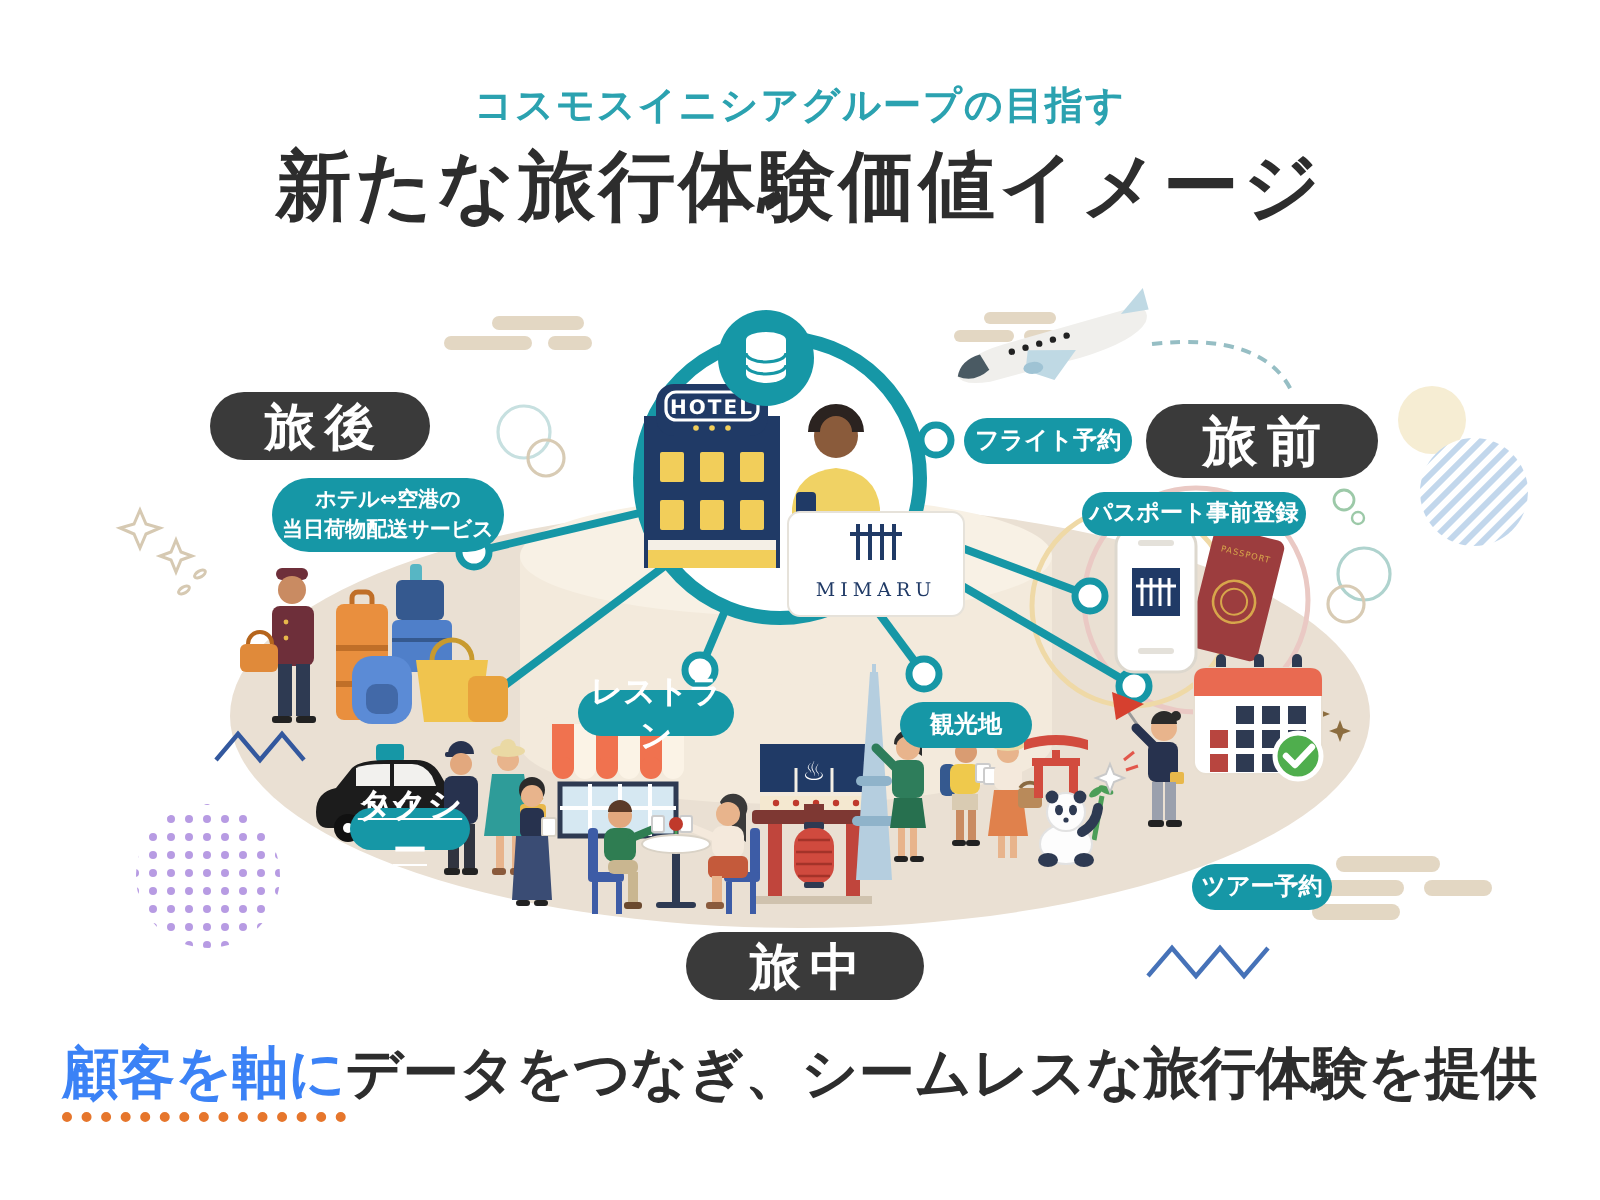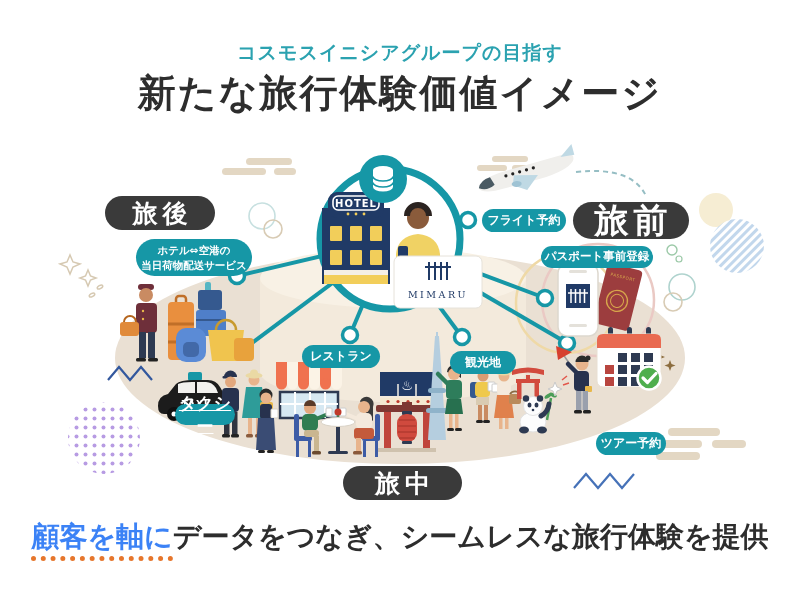--- a/index.html
+++ b/index.html
@@ -489,29 +489,29 @@
       <g>
         <path d="M75 32 v17 a10 4.5 0 0 0 20 0 v-17" fill="#fff"></path>
         <ellipse cx="85" cy="32" rx="10" ry="4" fill="#fff"></ellipse>
         <path d="M75 38.5 a10 4.5 0 0 0 20 0" stroke="#1697A6" stroke-width="1.6" fill="none"></path>
         <path d="M75 44.5 a10 4.5 0 0 0 20 0" stroke="#1697A6" stroke-width="1.6" fill="none"></path>
       </g>
     </svg>
   </div>
 
   <div class="phase" style="left:105px;top:196px;width:105px;height:34px;font-size:25px;">旅後</div>
-  <div class="phase" style="left:573px;top:202px;width:111px;height:37px;font-size:34px;">旅前</div>
+  <div class="phase" style="left:573px;top:202px;width:111px;height:37px;font-size:27px;">旅前</div>
   <div class="phase" style="left:343px;top:466px;width:114px;height:34px;font-size:25px;">旅中</div>
 
   <div class="pill" style="left:482px;top:209px;width:84px;height:23px;font-size:12px;">フライト予約</div>
   <div class="pill two-line" style="left:136px;top:239px;width:116px;height:37px;font-size:10.5px;">
     <span>ホテル⇔空港の</span>
     <span>当日荷物配送サービス</span>
   </div>
   <div class="pill" style="left:541px;top:246px;width:112px;height:22px;font-size:11.5px;">パスポート事前登録</div>
   <div class="pill" style="left:596px;top:386px;width:70px;height:23px;font-size:12px;margin-top:46px;">ツアー予約</div>
   <div class="pill" style="left:175px;top:404px;width:60px;height:21px;font-size:17px;text-decoration:underline;">タクシー</div>
-  <div class="pill" style="left:302px;top:345px;width:78px;height:23px;font-size:12px;">レストラン</div>
+  <div class="pill" style="left:289px;top:345px;width:78px;height:23px;font-size:16px;">レストラン</div>
   <div class="pill" style="left:450px;top:351px;width:66px;height:23px;font-size:12px;">観光地</div>
 
   <div class="footer"><span class="hl">顧客を軸に</span><span>データをつなぎ、シームレスな旅行体験を提供</span></div>
 
 </div>
 
 </body></html>

